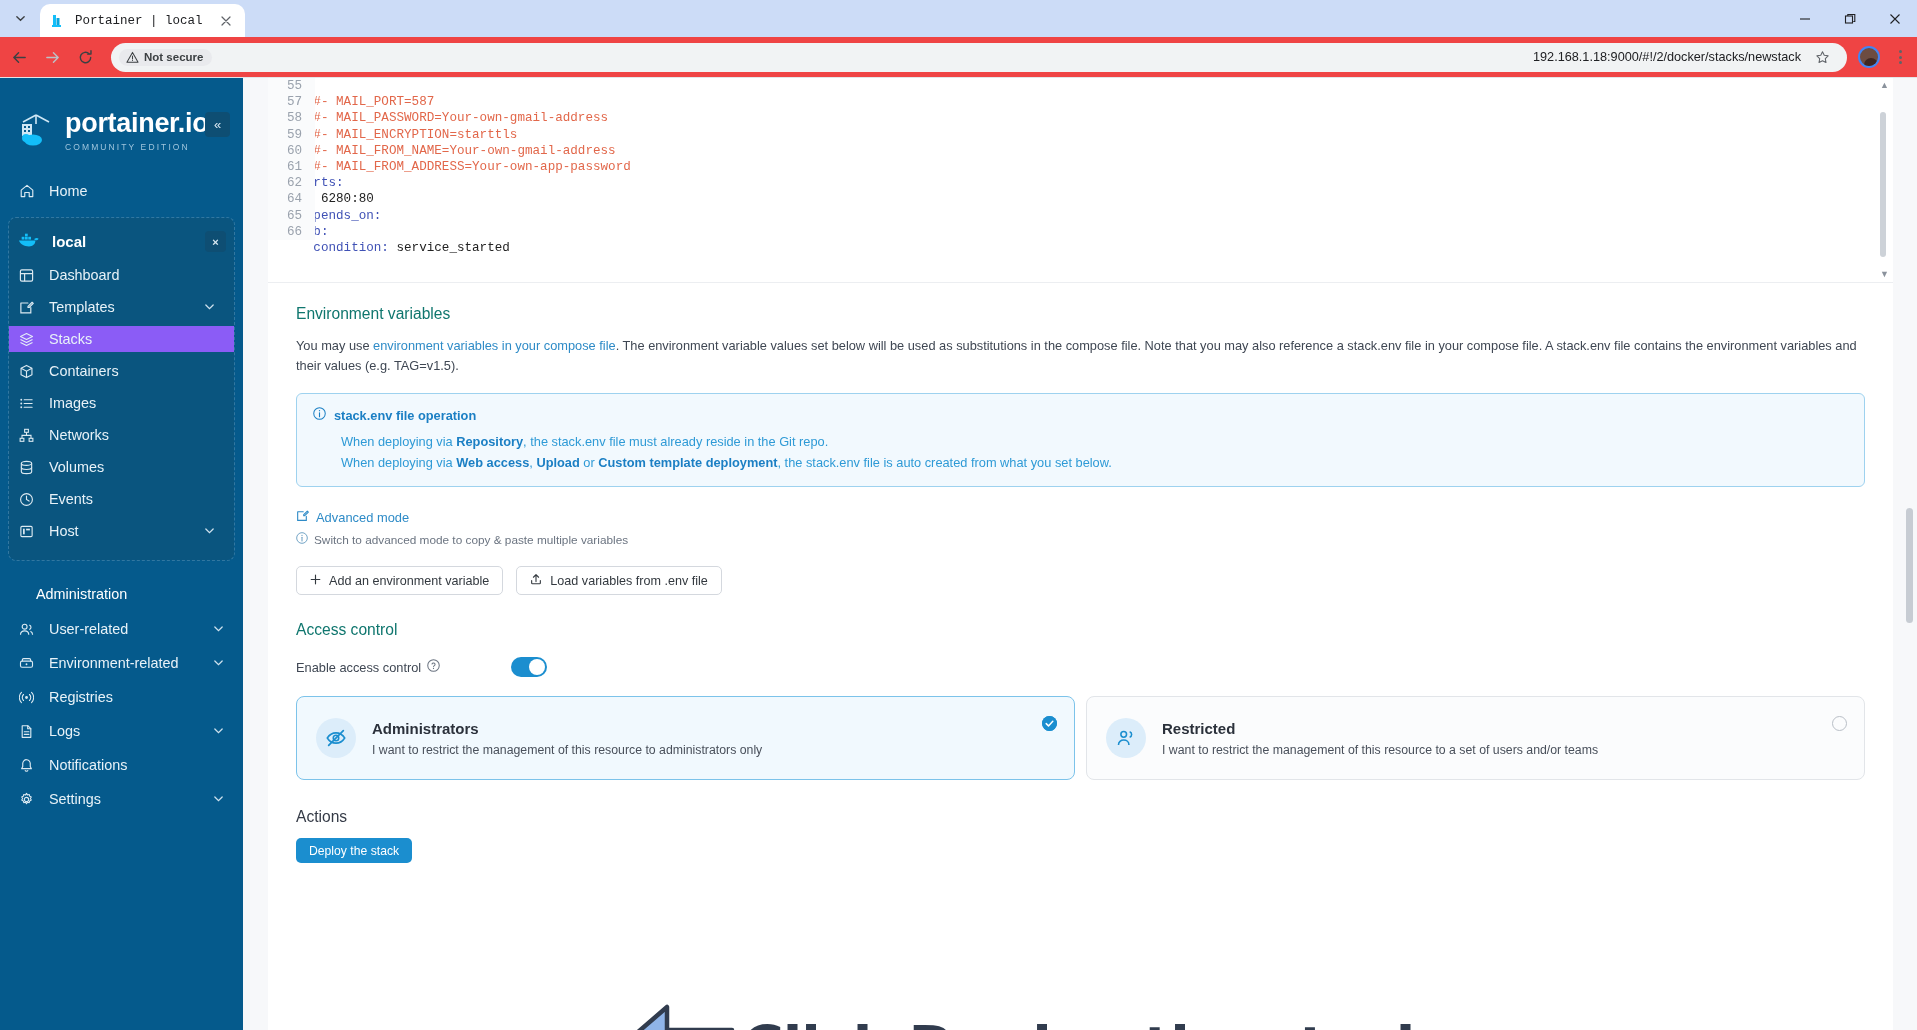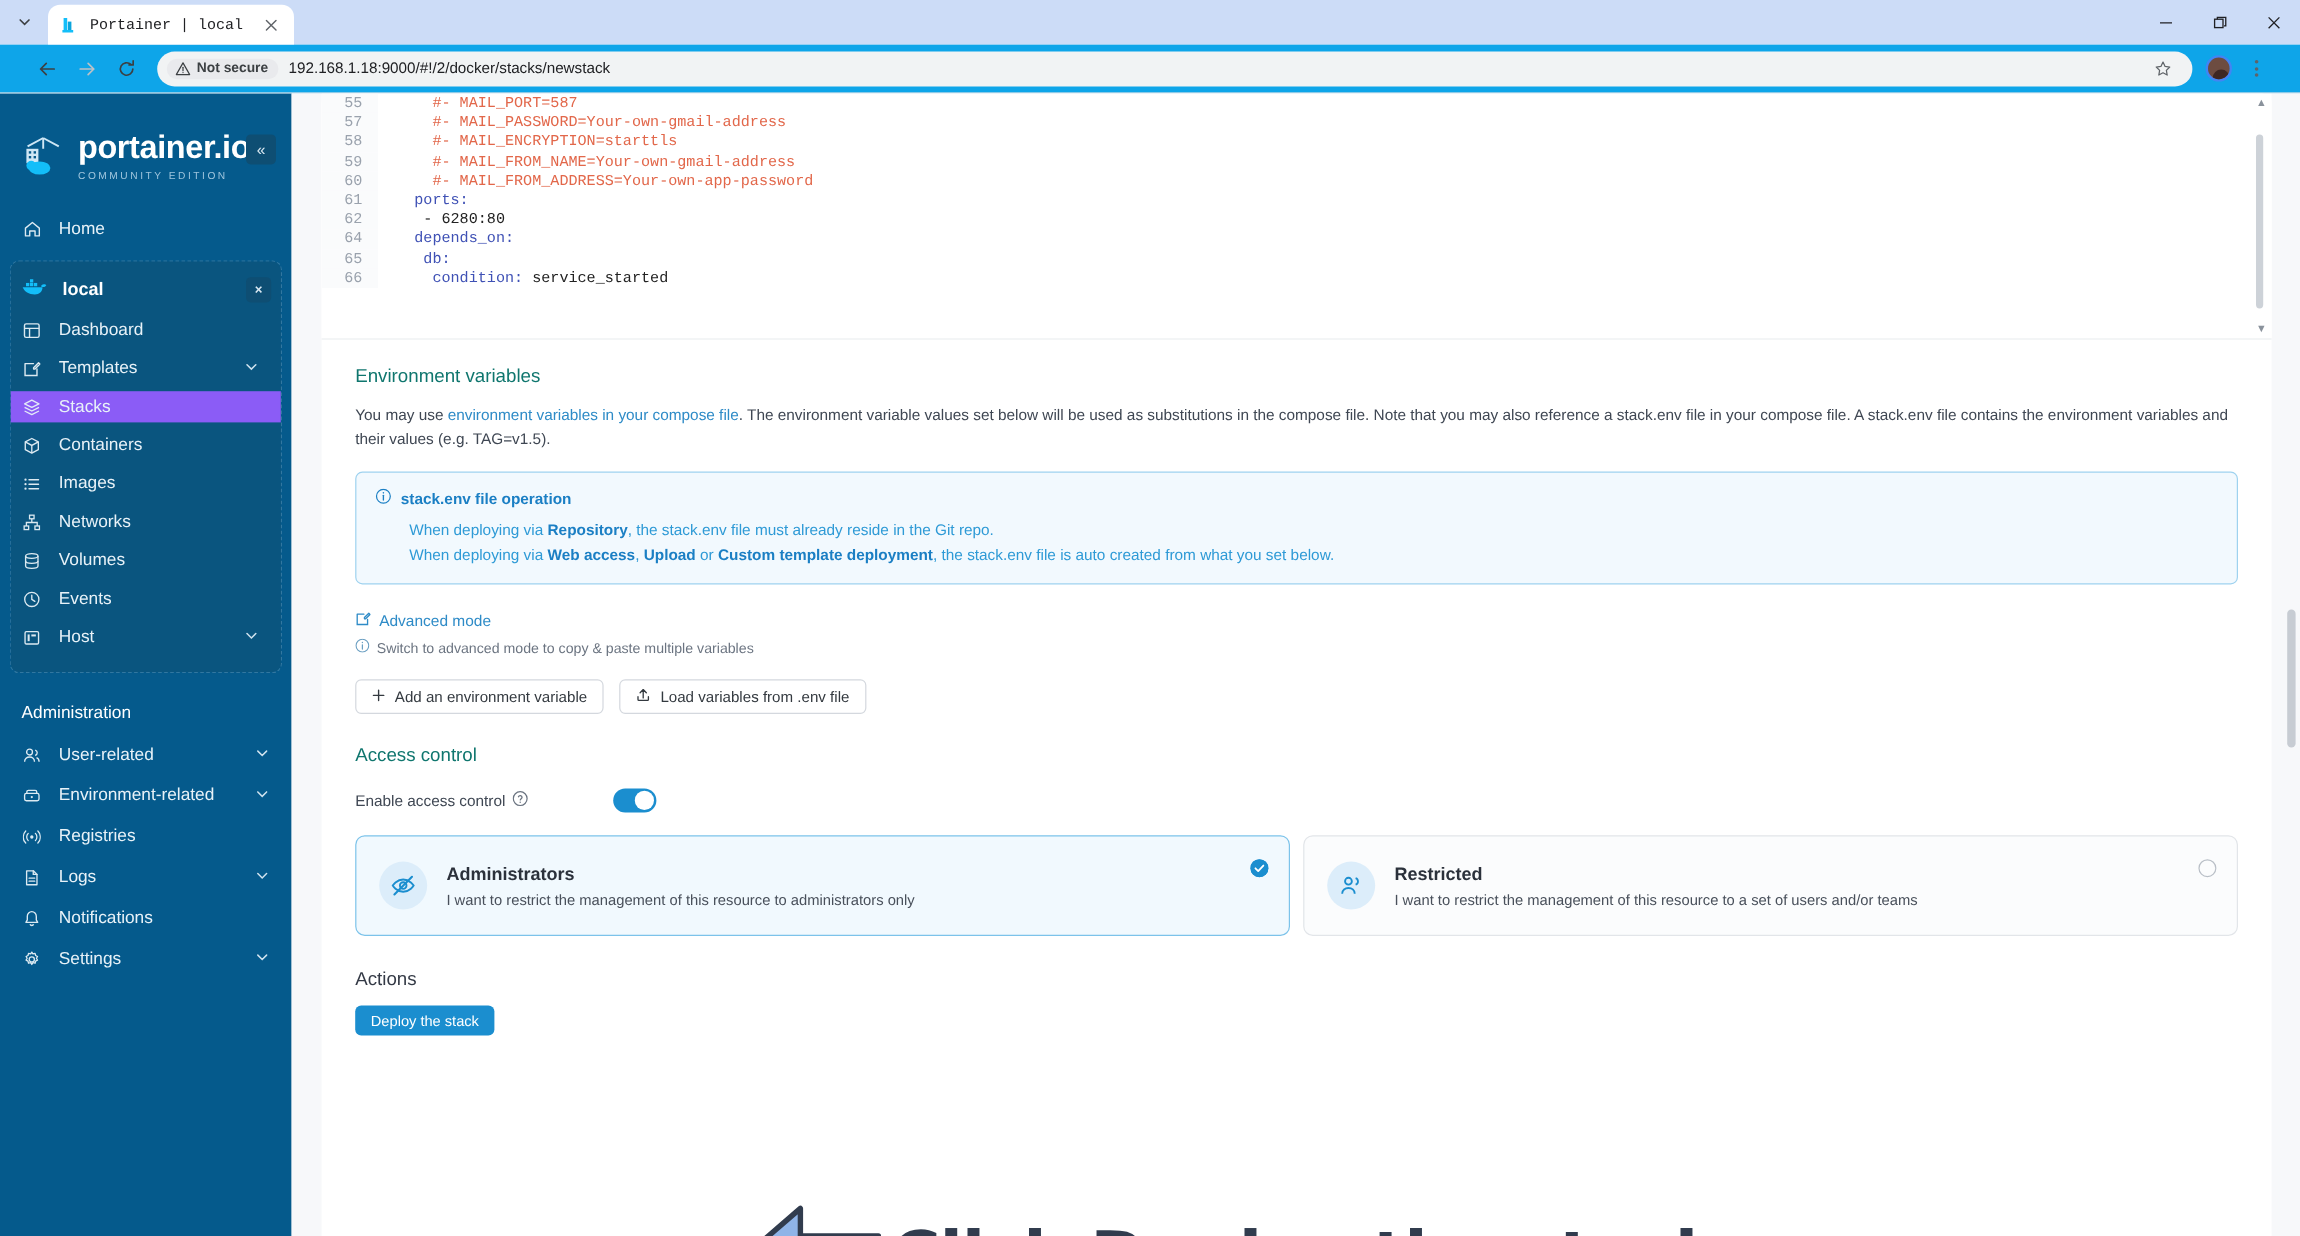--- a/index.html
+++ b/index.html
@@ -14,22 +14,22 @@
          display:flex; align-items:center; padding:0 10px; gap:9px; position:relative; }
   .tab-favicon { width:16px; height:16px; position:relative; flex:0 0 auto; }
   .tab-title { font-size:12.5px; color:#202124; white-space:nowrap; overflow:hidden;
                text-overflow:ellipsis; flex:1;font-family:Liberation Mono, monospace; }
   .tab-close { width:18px; height:18px; display:flex; align-items:center; justify-content:center;
                color:#5f6368; font-size:13px; flex:0 0 auto; }
   .winbtns { position:absolute; right:0; top:0; height:37px; display:flex; align-items:center; }
   .winbtn { width:45px; height:37px; display:flex; align-items:center; justify-content:center;
             color:#202124; font-size:13px; }
 
-  .toolbar { height:41px; background:#0ea5e9; display:flex; align-items:center; padding:0 24px; gap:3px;
-             border-bottom:1px solid #e3e5e8; }
+  .toolbar { height:41px; background:#ef4444; display:flex; align-items:center; padding:0 4px; gap:3px;
+             border-bottom:1px solid #e3e5e8;text-align:right; }
   .navbtn { width:30px; height:30px; display:flex; align-items:center; justify-content:center;
             color:#5f6368; font-size:17px; border-radius:50%; }
   .navbtn.dim { color:#bdc1c6; }
   .omnibox { flex:1; height:29px; background:#f1f3f4; border-radius:15px; display:flex;
              align-items:center; padding:0 12px 0 8px; margin-left:8px; gap:8px; }
   .notsecure { display:flex; align-items:center; gap:5px; background:#e9eaed; border-radius:12px;
                padding:2px 9px 2px 7px; }
   .notsecure span { font-size:11.5px; color:#3c4043; font-weight:bold; }
   .url { font-size:12.7px; color:#202124; flex:1; }
   .star { width:26px; height:26px; display:flex; align-items:center; justify-content:center;
@@ -65,32 +65,32 @@
 
   .env-group { margin:14px 9px 0 9px; background:#0a557f; border-radius:7px; padding:8px 0 10px 0;
                outline:1px dashed rgba(255,255,255,.18); }
   .env-head { display:flex; align-items:center; gap:12px; padding:4px 9px 4px 9px; height:30px;
               font-size:15px; font-weight:600; position:relative; }
   .env-close { position:absolute; right:8px; top:5px; width:21px; height:21px; border-radius:4px;
                background:#0e4e73; display:flex; align-items:center; justify-content:center;
                font-size:11px; color:#dbe9f2; }
   .env-group .nav-item { margin:6px 0; padding-left:9px; }
   .nav-item.active { background:#8b5cf6; }
-  .section-title { padding:0 18px; margin:26px 0 14px 0; font-size:14.4px; color:#fff; font-weight:400;}
+  .section-title { padding:0 36px; margin:26px 0 14px 0; font-size:14.4px; color:#fff; font-weight:400;}
 
   
   .main { flex:1; background:#f7f8fa; position:relative; overflow:hidden; }
   .card { background:#fff; margin:0 24px 0 25px; border-radius:8px; padding:0 0 18px 0;
           min-height:960px; position:relative; }
 
   
   .editor { background:#fff; border-bottom:1px solid #eceef1; position:relative; padding:0;
             height:205px; overflow:hidden; }
   .code-line { display:flex; font-family:"Liberation Mono", monospace; font-size:12.6px;
-               line-height:16.2px; height:16.2px; }
+               line-height:16.2px; height:16.2px;flex-direction:column; }
   .ln { width:47px; text-align:right; padding-right:13px; color:#9aa2ad; flex:0 0 auto;
         background:#fafbfc; }
   .ct { white-space:pre; }
   .c-com { color:#e2674a; }
   .c-key { color:#3f51b5; }
   .c-txt { color:#222; }
   .c-num { color:#3f51b5; }
   .ed-scroll { position:absolute; right:7px; top:34px; width:6px; height:145px; background:#cdd2d8;
                border-radius:3px; }
   .ed-arrow { position:absolute; right:4px; bottom:3px; color:#8a929c; font-size:9px; }

